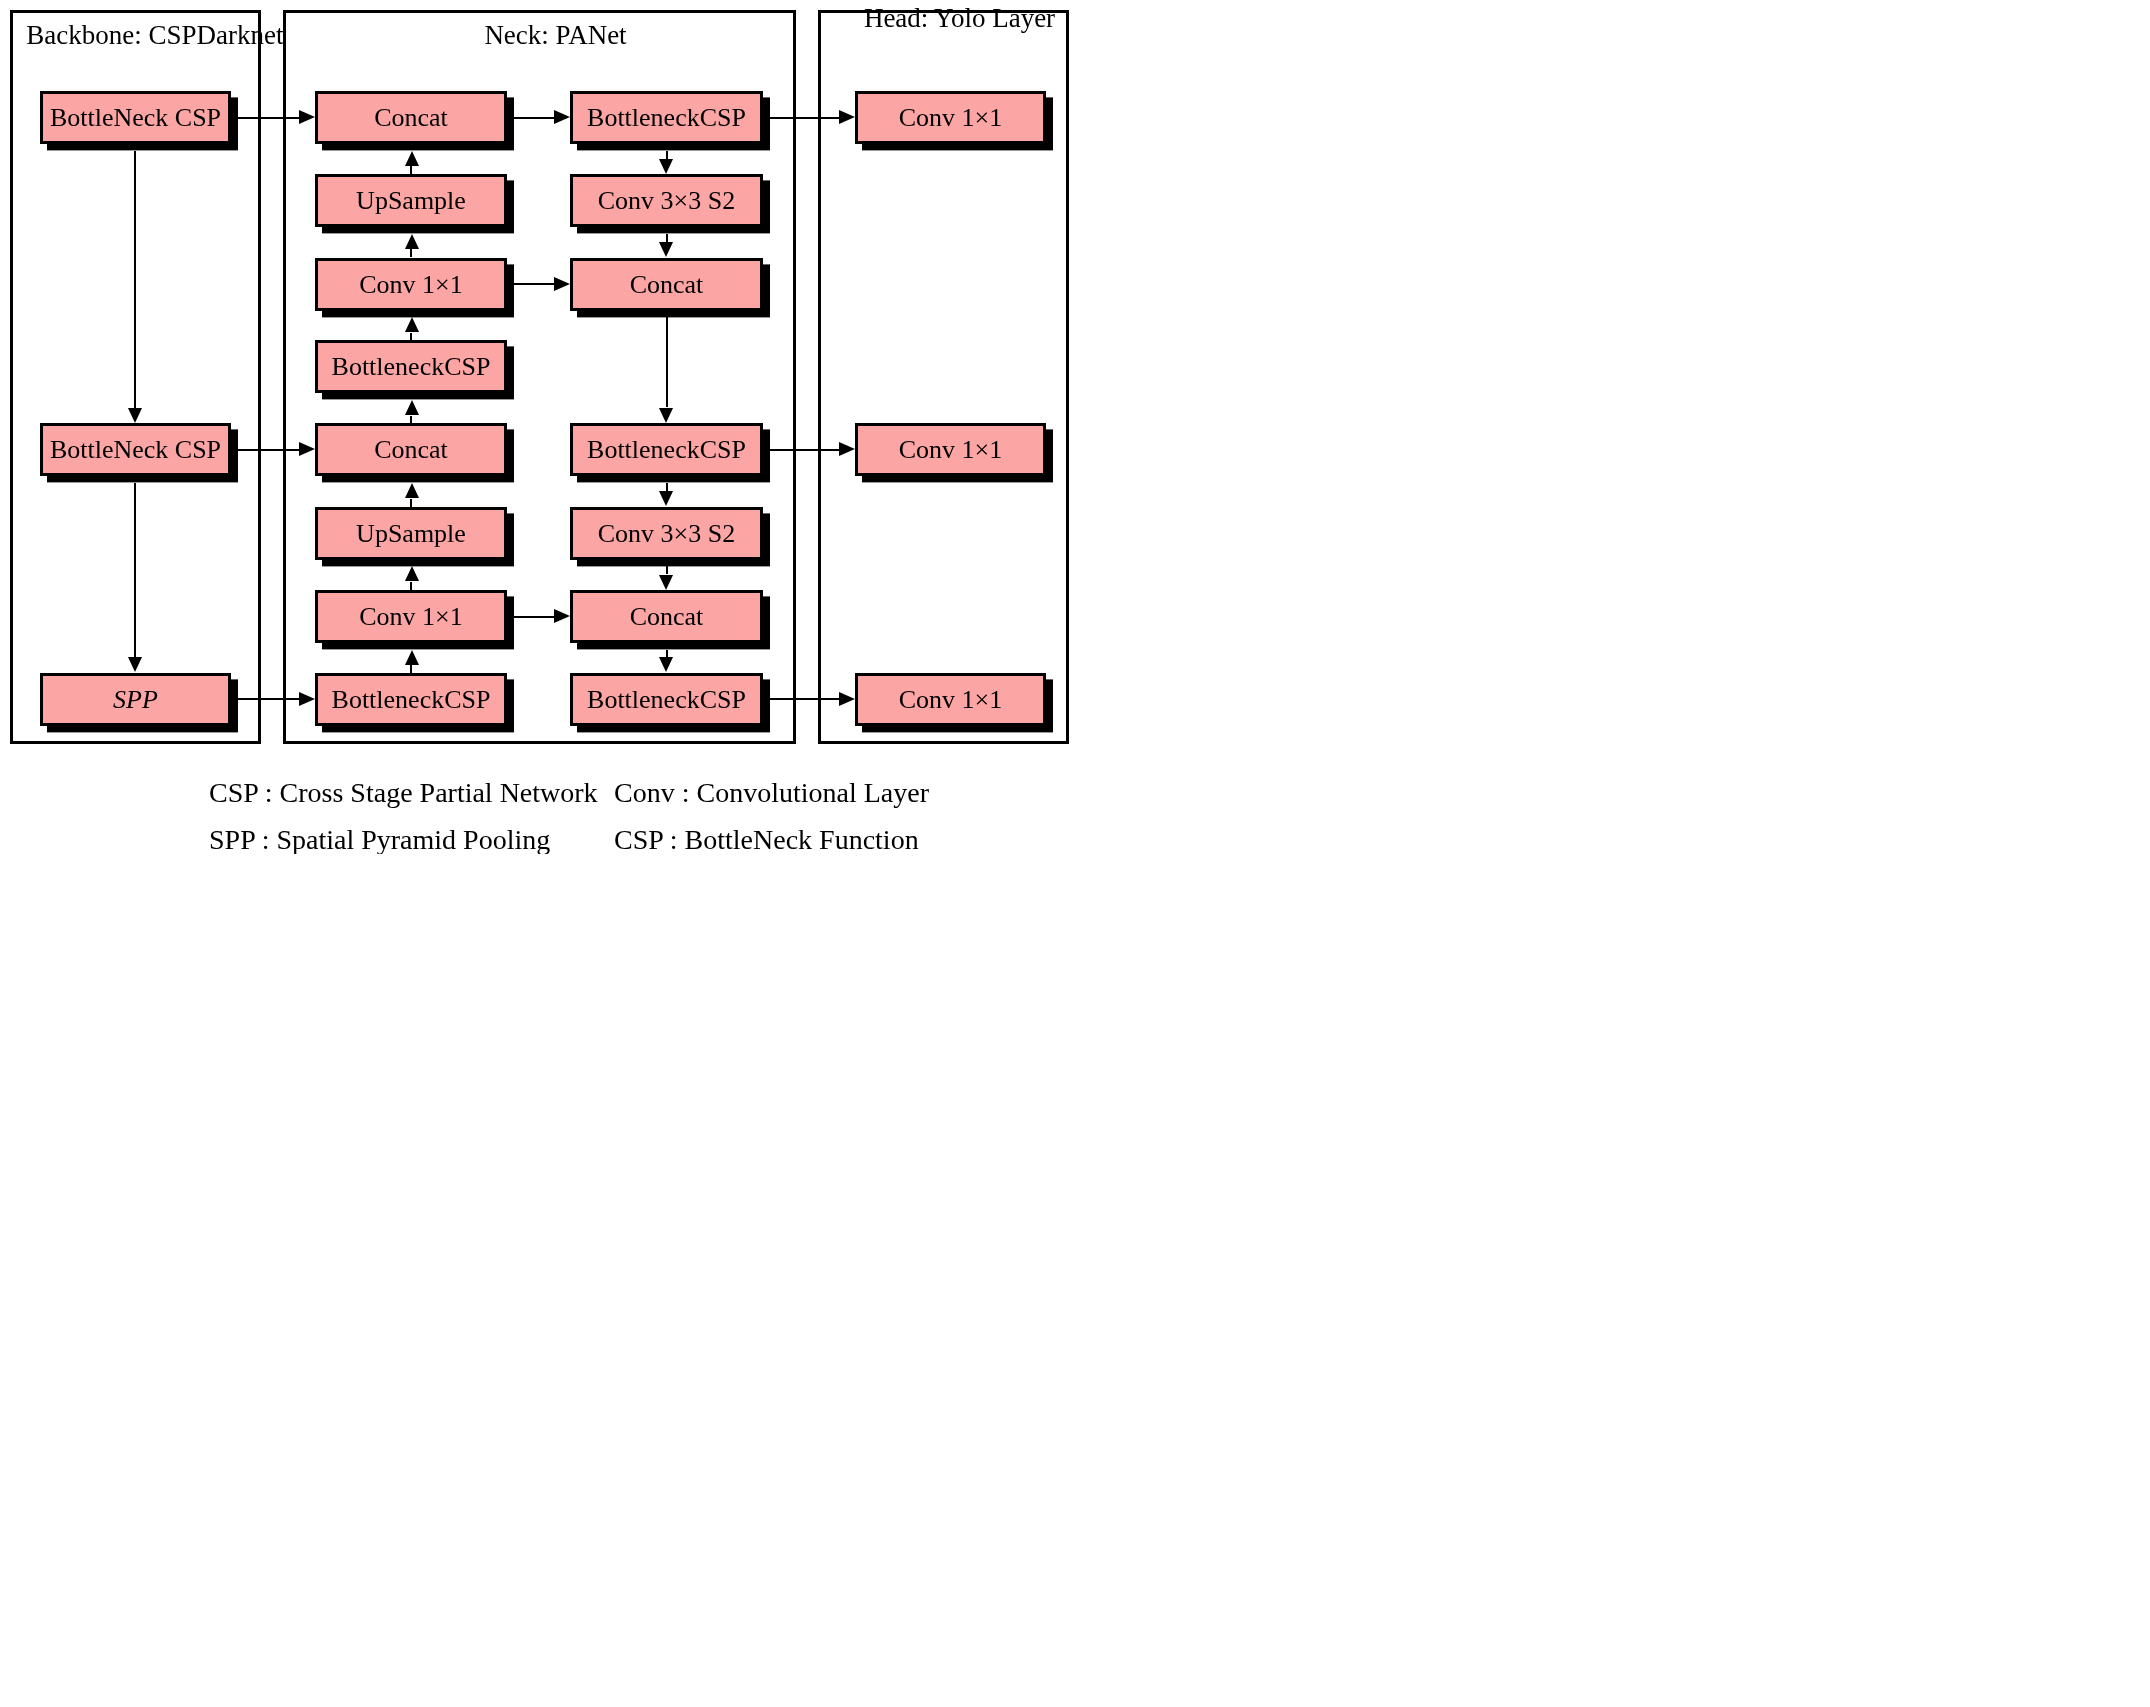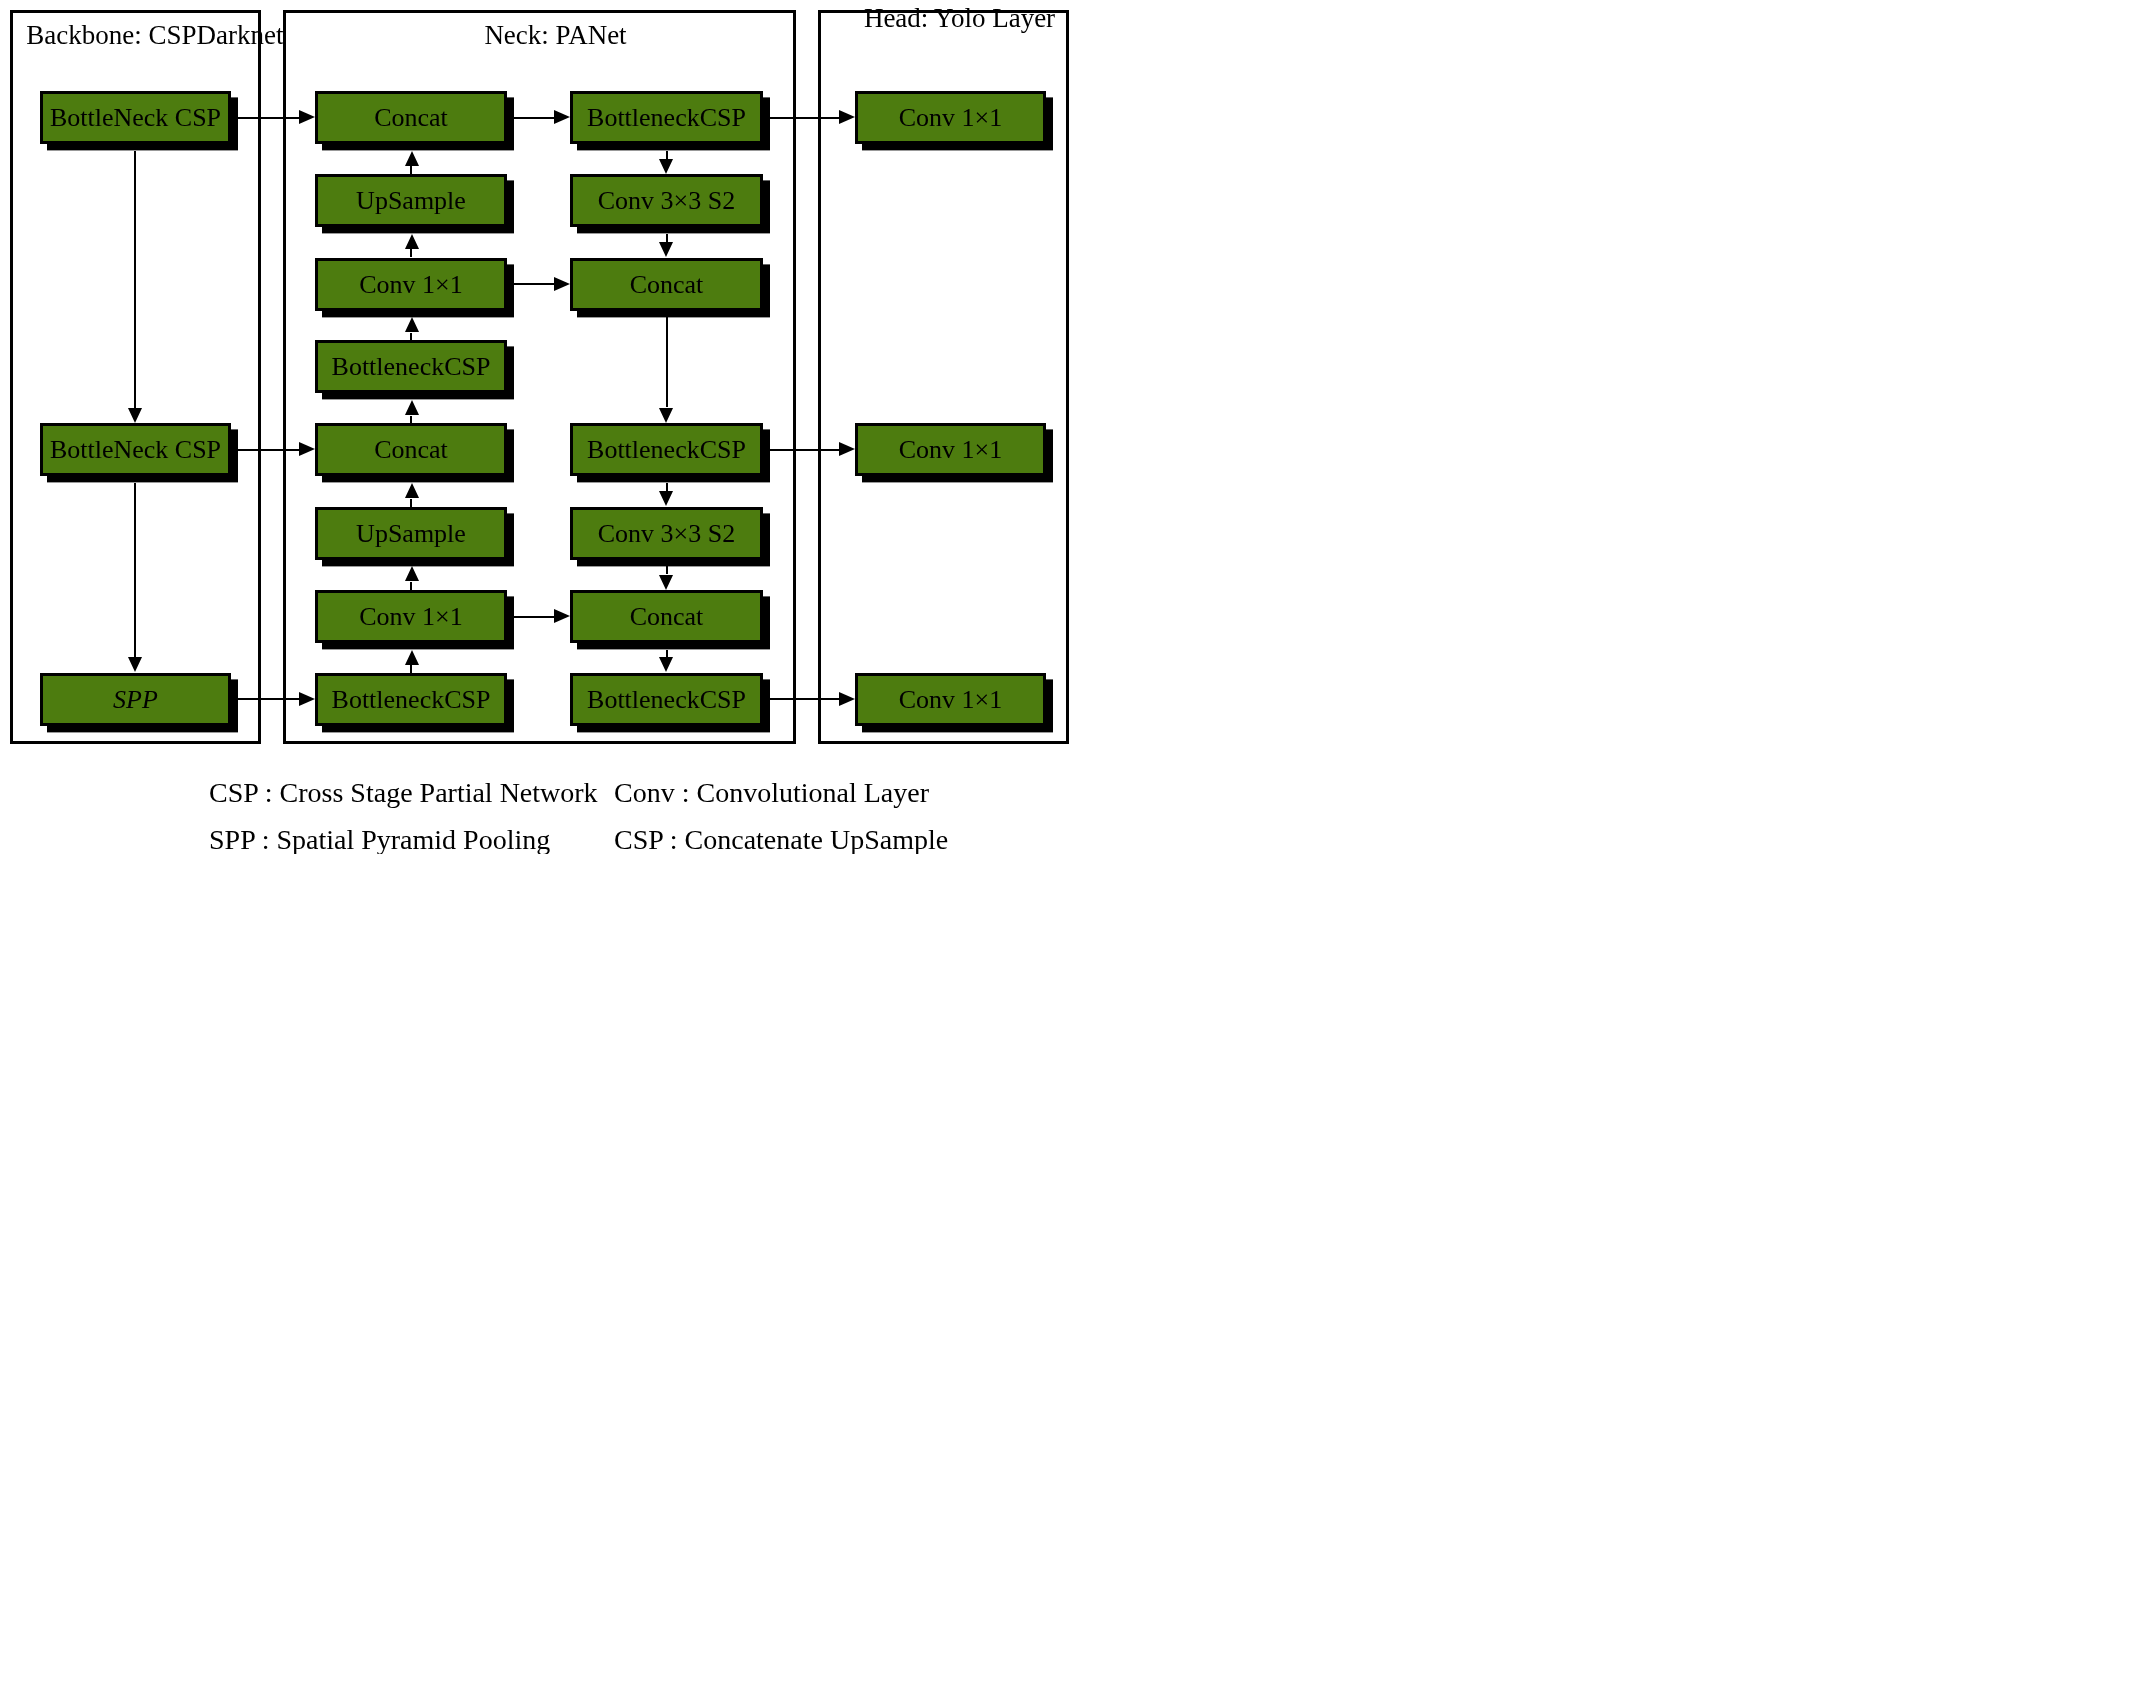--- a/index.html
+++ b/index.html
@@ -23,21 +23,21 @@
     text-align:center;
     font-size:27px;
     line-height:1.1;
     white-space:nowrap;
     padding-left:16px;
   }
   .box{
     position:absolute;
     box-sizing:border-box;
     border:3.2px solid #000;
-    background:#4d7c0f;
+    background:#fca5a5;
     box-shadow:7px 6.4px 0 0 #000;
     display:flex;
     align-items:center;
     justify-content:center;
     font-size:26px;
     white-space:nowrap;
     z-index:3;
   }
   .hline{position:absolute;height:1.9px;background:#000;z-index:2;}
   .vline{position:absolute;width:1.9px;background:#000;z-index:2;}
@@ -138,16 +138,16 @@
   <div class="ah-u" style="left:405px;top:483px;"></div>
   <div class="vline" style="left:410px;top:499px;height:7.7px;"></div>
   <div class="ah-u" style="left:405px;top:566px;"></div>
   <div class="vline" style="left:410px;top:582px;height:8.3px;"></div>
   <div class="ah-u" style="left:405px;top:650px;"></div>
   <div class="vline" style="left:410px;top:665px;height:7.7px;"></div>
 
   <div class="legend-item" style="left:209px;top:777px;">CSP : Cross Stage Partial Network</div>
   <div class="legend-item" style="left:614px;top:777px;">Conv : Convolutional Layer</div>
   <div class="legend-item" style="left:209px;top:824px;">SPP : Spatial Pyramid Pooling</div>
-  <div class="legend-item" style="left:614px;top:824px;">CSP : Concatenate UpSample</div>
+  <div class="legend-item" style="left:614px;top:824px;">CSP : BottleNeck Function</div>
 
 </div>
 
 
 </body></html>

